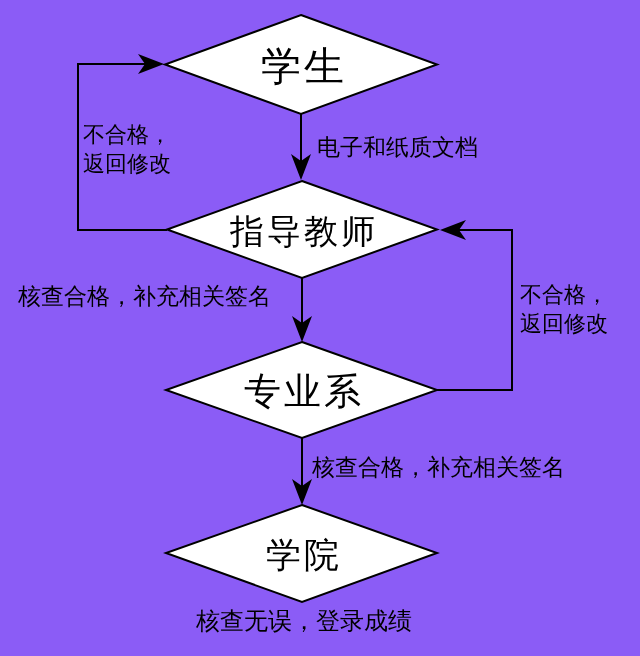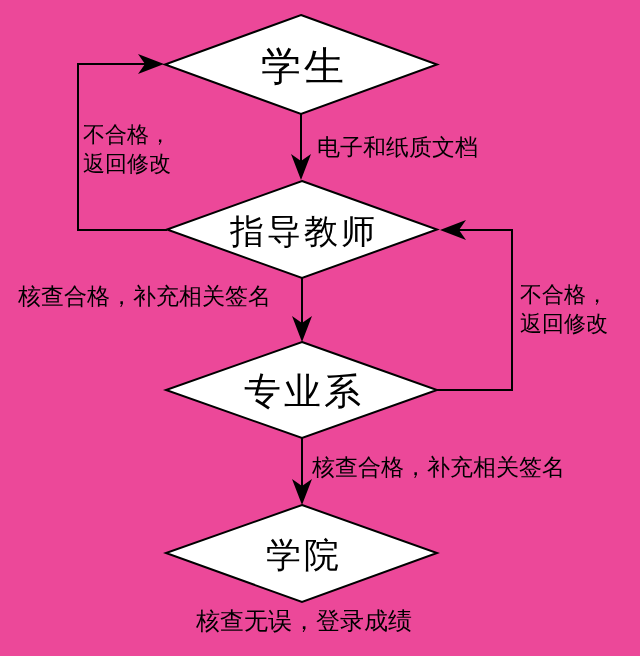--- a/index.html
+++ b/index.html
@@ -3,21 +3,21 @@
 <meta charset="utf-8">
 <style>
   html, body {
     margin: 0;
     padding: 0;
     background: #ffffff;
   }
   .page {
     width: 640px;
     height: 656px;
-    background: #ec4899;
+    background: #8b5cf6;
     position: relative;
     overflow: hidden;
   }
   svg text {
     font-family: "Liberation Serif", "DejaVu Serif", serif;
     fill: #000000;
   }
   .diamond {
     fill: #ffffff;
     stroke: #000000;

